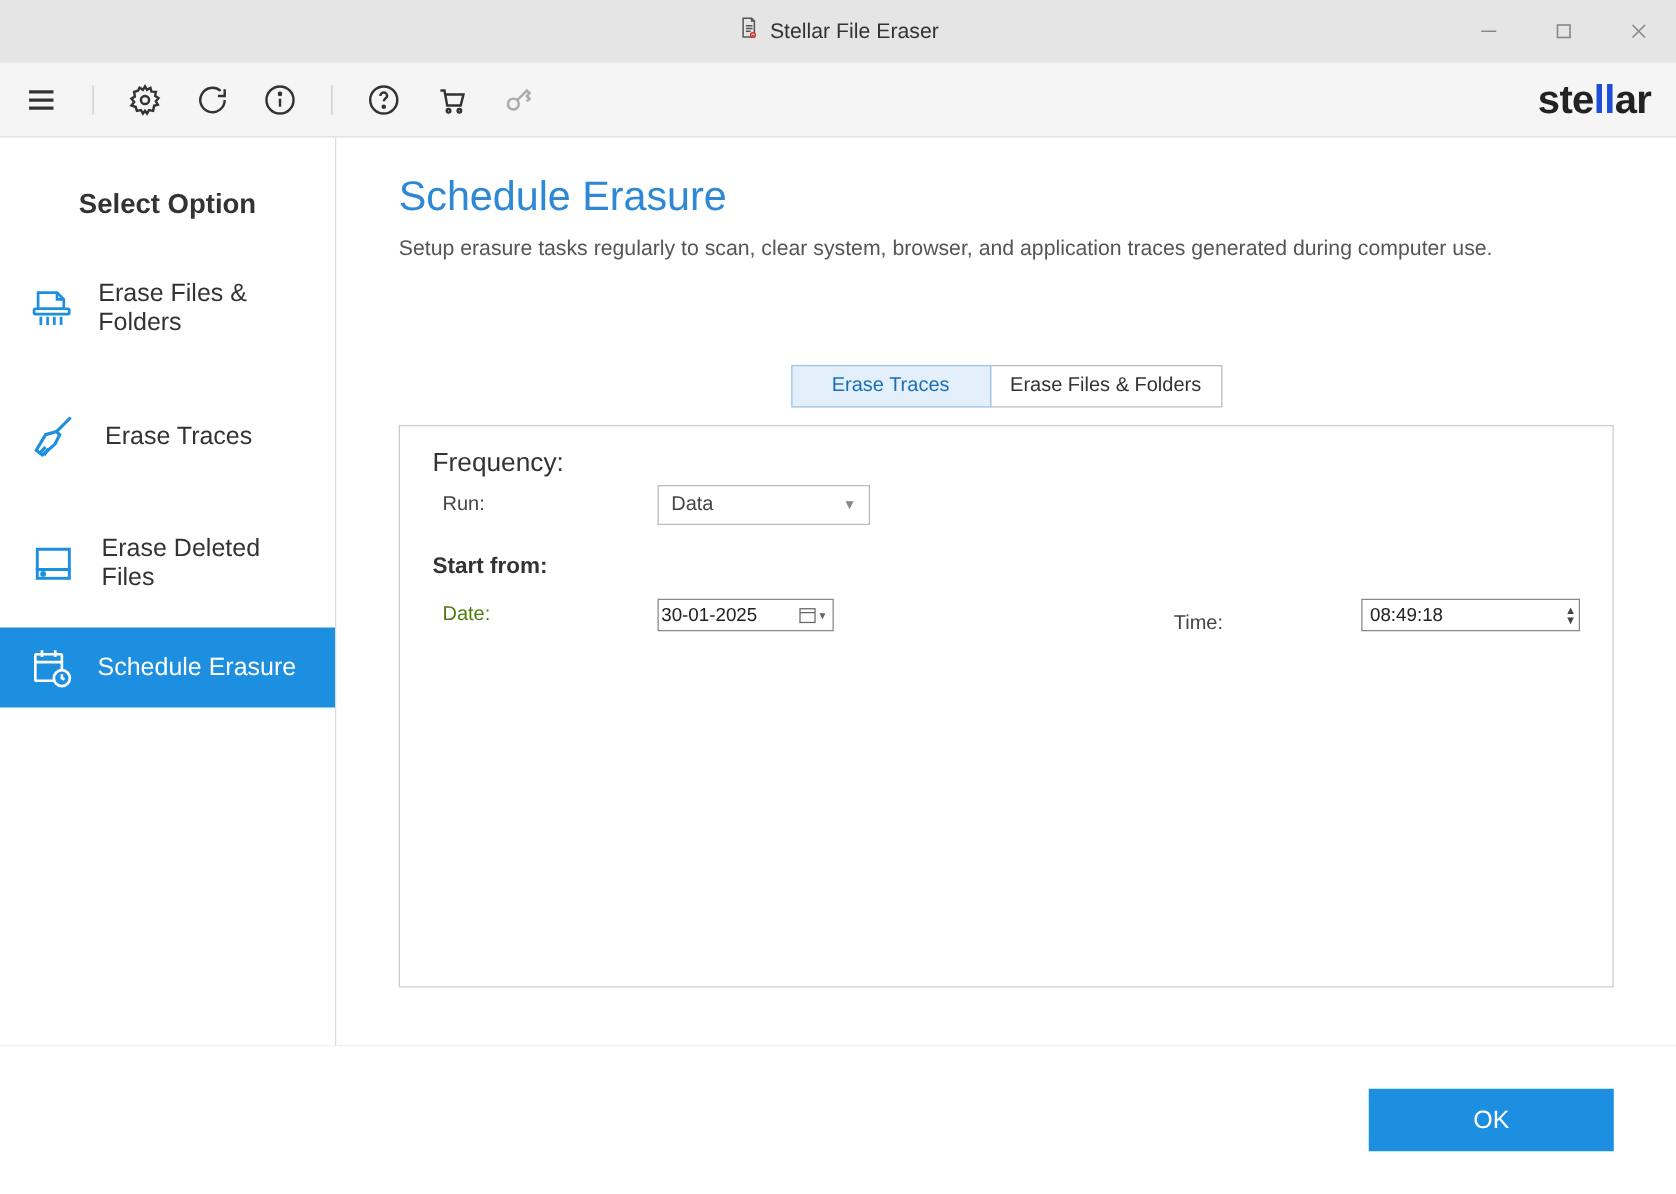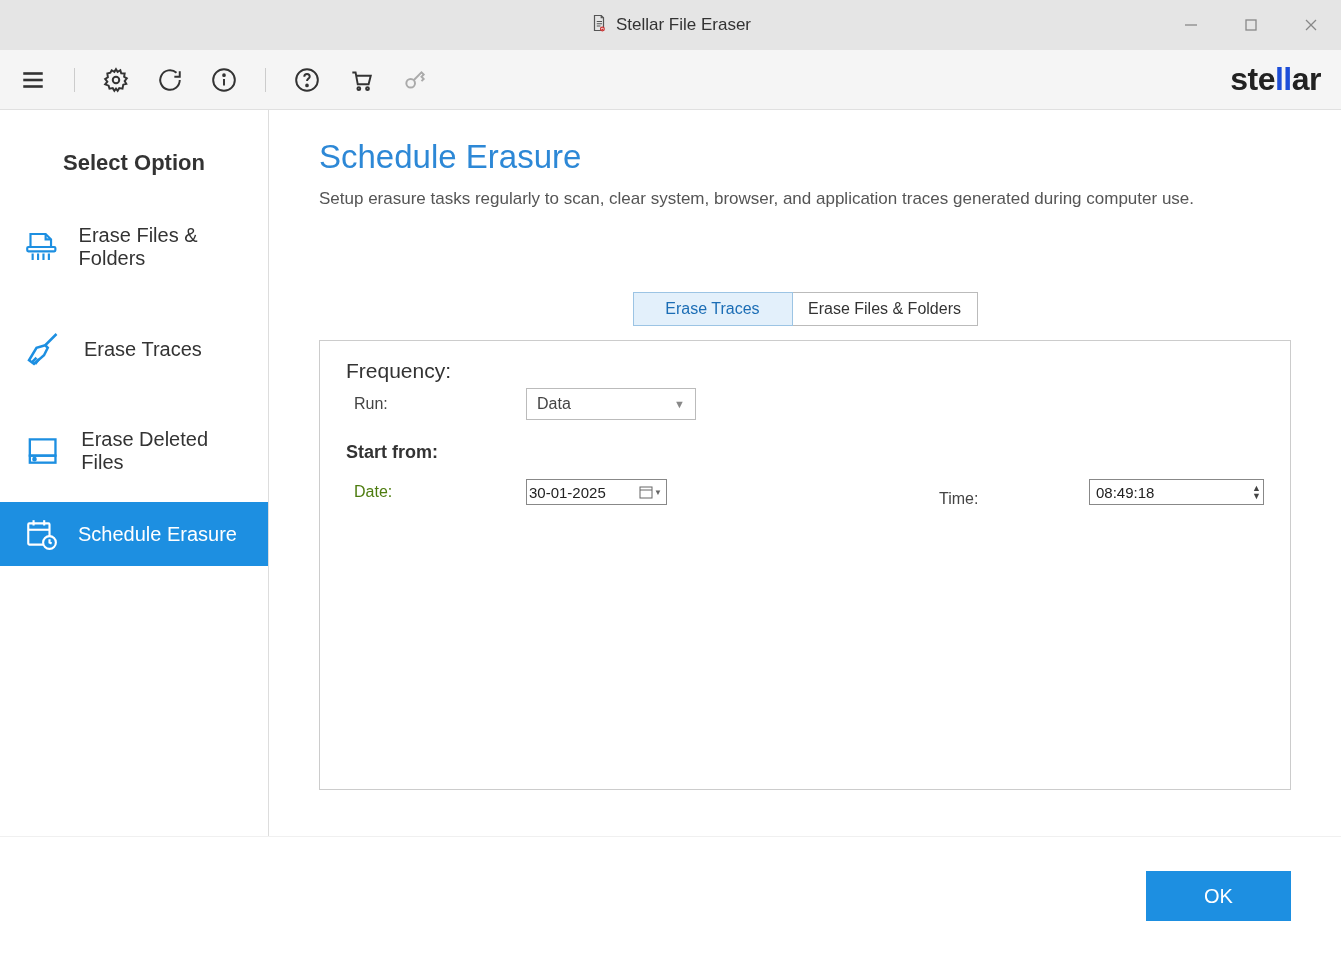--- a/index.html
+++ b/index.html
@@ -57,21 +57,21 @@
 .row2 { display: flex; align-items: center; }
 .row2 .lbl { font-size: 16px; color: #4d7c0f; width: 180px; padding-left: 8px; }
 .date-in { width: 141px; height: 26px; border: 1px solid #888; display: flex; align-items: center; padding: 0 2px; font-size: 15px; color: #222; position: relative; background: #fff; }
 .date-in .cal-ic { position: absolute; right: 4px; display: flex; align-items: center; gap: 1px; color: #666; }
 .time-lbl { margin-left: 272px; font-size: 16px; color: #444; width: 150px; margin-top: 13px; }
 .time-in { width: 175px; height: 26px; border: 1px solid #888; display: flex; align-items: center; padding: 0 6px; font-size: 15px; color: #222; position: relative; background: #fff; }
 .time-in .spin { position: absolute; right: 2px; display: flex; flex-direction: column; line-height: 8px; font-size: 9px; color: #444; }
 
 
 .footer { height: 119px; display: flex; align-items: center; justify-content: flex-end; padding: 0 50px; border-top: 1px solid #f0f0f0; background: #fff; }
-.ok-btn { width: 145px; height: 50px; background: #1d8fe1; color: #fff; font-size: 20px; display: flex; align-items: center; justify-content: center; cursor: pointer; border: none; }
+.ok-btn { width: 196px; height: 50px; background: #1d8fe1; color: #fff; font-size: 20px; display: flex; align-items: center; justify-content: center; cursor: pointer; border: none; }
 </style>
 </head>
 <body>
 
 <div class="titlebar">
   <div class="title-group">
     <span>
       <svg class="doc-ic" viewBox="0 0 24 24" fill="none" stroke="#555" stroke-width="1.6">
           <path d="M6 2h9l3 3v17H6z"></path>
           <path d="M15 2v3h3"></path>

